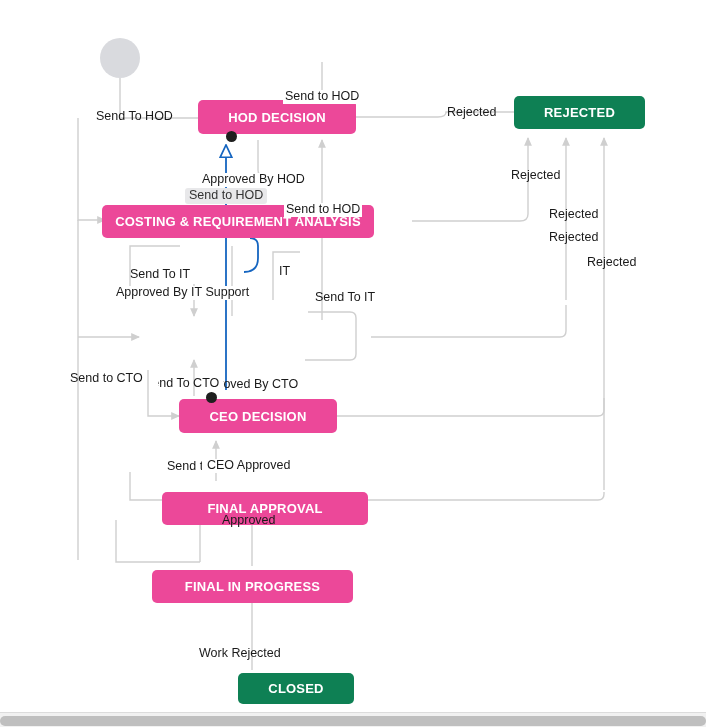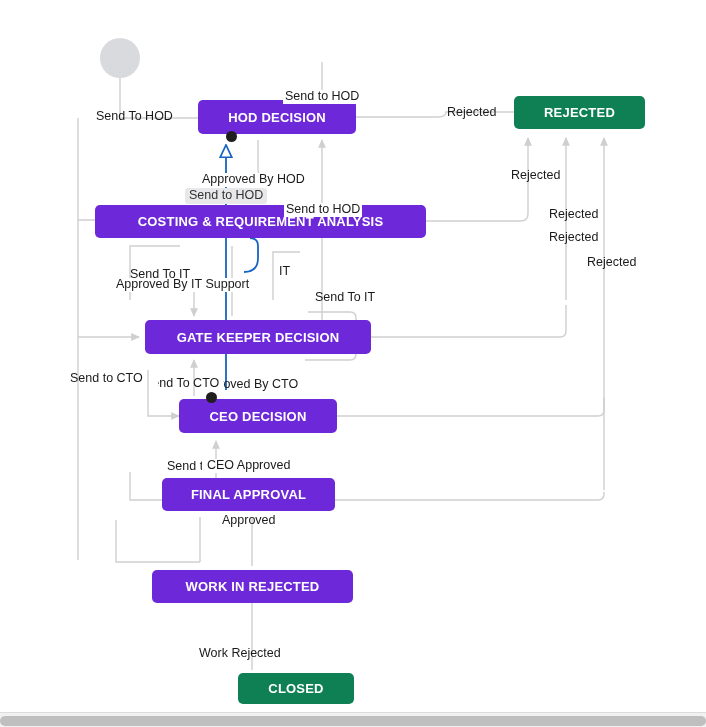--- a/index.html
+++ b/index.html
@@ -31,21 +31,21 @@
     justify-content: center;
     border-radius: 5px;
     color: #ffffff;
     font-weight: bold;
     font-size: 13px;
     letter-spacing: 0.2px;
     white-space: nowrap;
     text-align: center;
     z-index: 5;
   }
-  .node.blue { background: #6d28d9; }
+  .node.blue { background: #ec4899; }
   .node.green { background: #0e8054; }
   .node.start-circle {
     background: #d9dade;
     border-radius: 50%;
     width: 40px; height: 40px;
   }
   .edge-label {
     position: absolute;
     font-size: 12.5px;
     color: #1a1a1a;
@@ -165,29 +165,28 @@
       <path d="M 244 272 Q 258 272 258 258 L 258 246 Q 258 238 250 238"></path>
     </g>
   </svg>
 
   <div class="node start-circle" style="left:100px; top:38px; width:40px; height:40px;"></div>
 
   <div class="node blue" style="left:198px; top:100px; width:158px; height:34px;">HOD DECISION</div>
 
   <div class="node green" style="left:514px; top:96px; width:131px; height:33px;">REJECTED</div>
 
-  <div class="node blue" style="left:95px; top:205px; width:331px; height:33px;">COSTING &amp; REQUIREMENT ANALYSIS</div>
-
-  <div class="node blue" style="left:145px; top:320px; width:226px; height:34px;">GATE KEEPER DECISION</div>
+  <div class="node blue" style="left:102px; top:205px; width:272px; height:33px;">COSTING &amp; REQUIREMENT ANALYSIS</div>
+
 
   <div class="node blue" style="left:179px; top:399px; width:158px; height:34px;">CEO DECISION</div>
 
-  <div class="node blue" style="left:162px; top:478px; width:173px; height:33px;">FINAL APPROVAL</div>
-
-  <div class="node blue" style="left:152px; top:570px; width:201px; height:33px;">WORK IN REJECTED</div>
+  <div class="node blue" style="left:162px; top:492px; width:206px; height:33px;">FINAL APPROVAL</div>
+
+  <div class="node blue" style="left:152px; top:570px; width:201px; height:33px;">FINAL IN PROGRESS</div>
 
   <div class="node green" style="left:194px; top:673px; width:116px; height:31px;margin-left:44px;">CLOSED</div>
 
   <div class="edge-label clipped" style="left:96px; top:110px; width:106px;">Send To HOD</div>
 
   <div class="edge-label on-white" style="left:283px; top:90px;">Send to HOD</div>
 
   <div class="edge-label" style="left:447px; top:106px;">Rejected</div>
 
   <div class="edge-label on-white" style="left:200px; top:173px;">Approved By HOD</div>
@@ -199,21 +198,21 @@
   <div class="edge-label" style="left:511px; top:169px;">Rejected</div>
 
   <div class="edge-label" style="left:549px; top:208px;">Rejected</div>
 
   <div class="edge-label" style="left:549px; top:231px;">Rejected</div>
 
   <div class="edge-label" style="left:587px; top:256px;">Rejected</div>
 
   <div class="edge-label" style="left:130px; top:268px;">Send To IT</div>
 
-  <div class="edge-label on-white" style="left:114px; top:278px;">Approved By IT Support</div>
+  <div class="edge-label on-white" style="left:114px; top:286px;">Approved By IT Support</div>
 
   <div class="edge-label" style="left:279px; top:265px;">IT</div>
 
   <div class="edge-label" style="left:315px; top:291px;">Send To IT</div>
 
   <div class="edge-label" style="left:70px; top:372px;">Send to CTO</div>
 
   <div class="edge-label clipped" style="left:158px; top:377px; width:66px; text-indent:-14px;">Send To CTO</div>
 
   <div class="edge-label clipped" style="left:223px; top:378px; width:95px; text-indent:-26px;">Approved By CTO</div>

